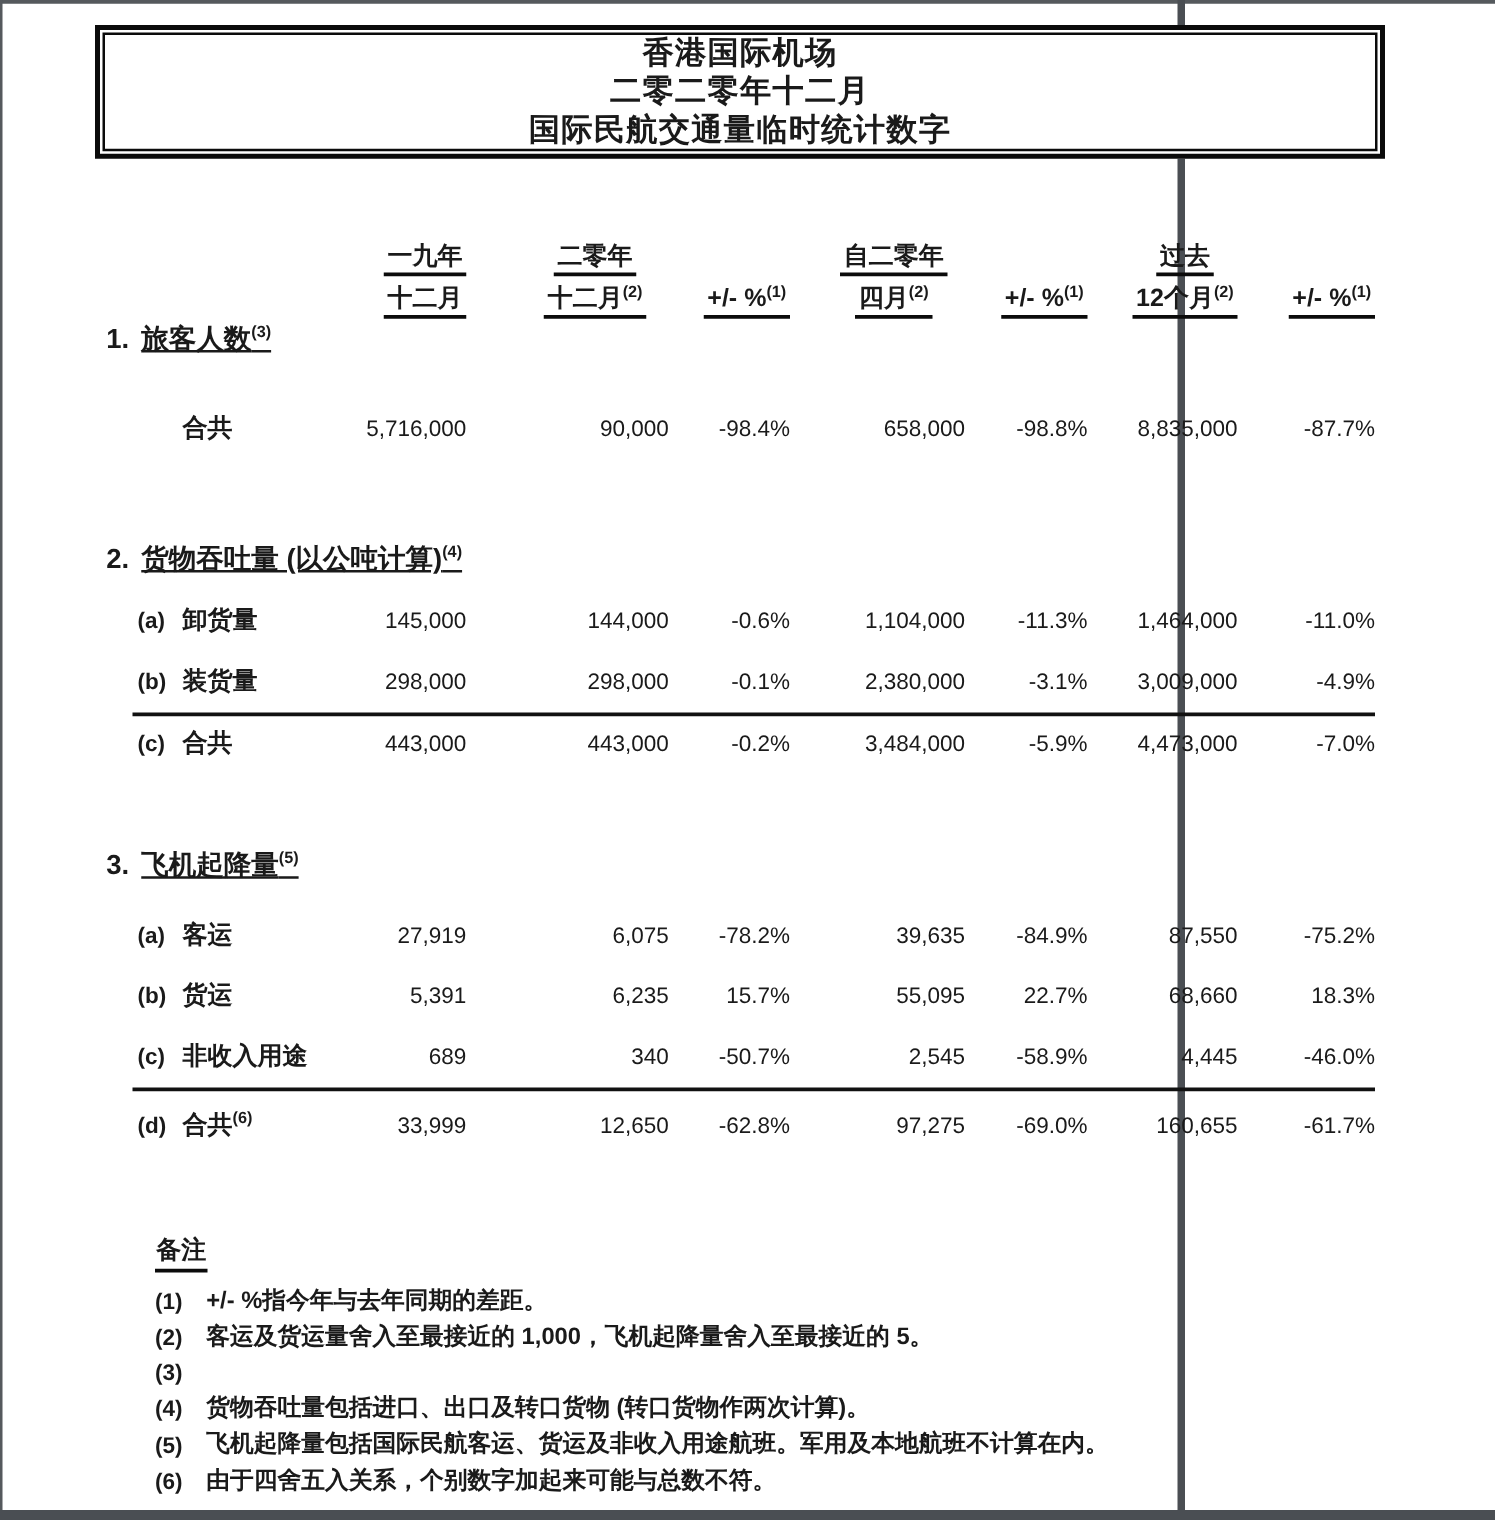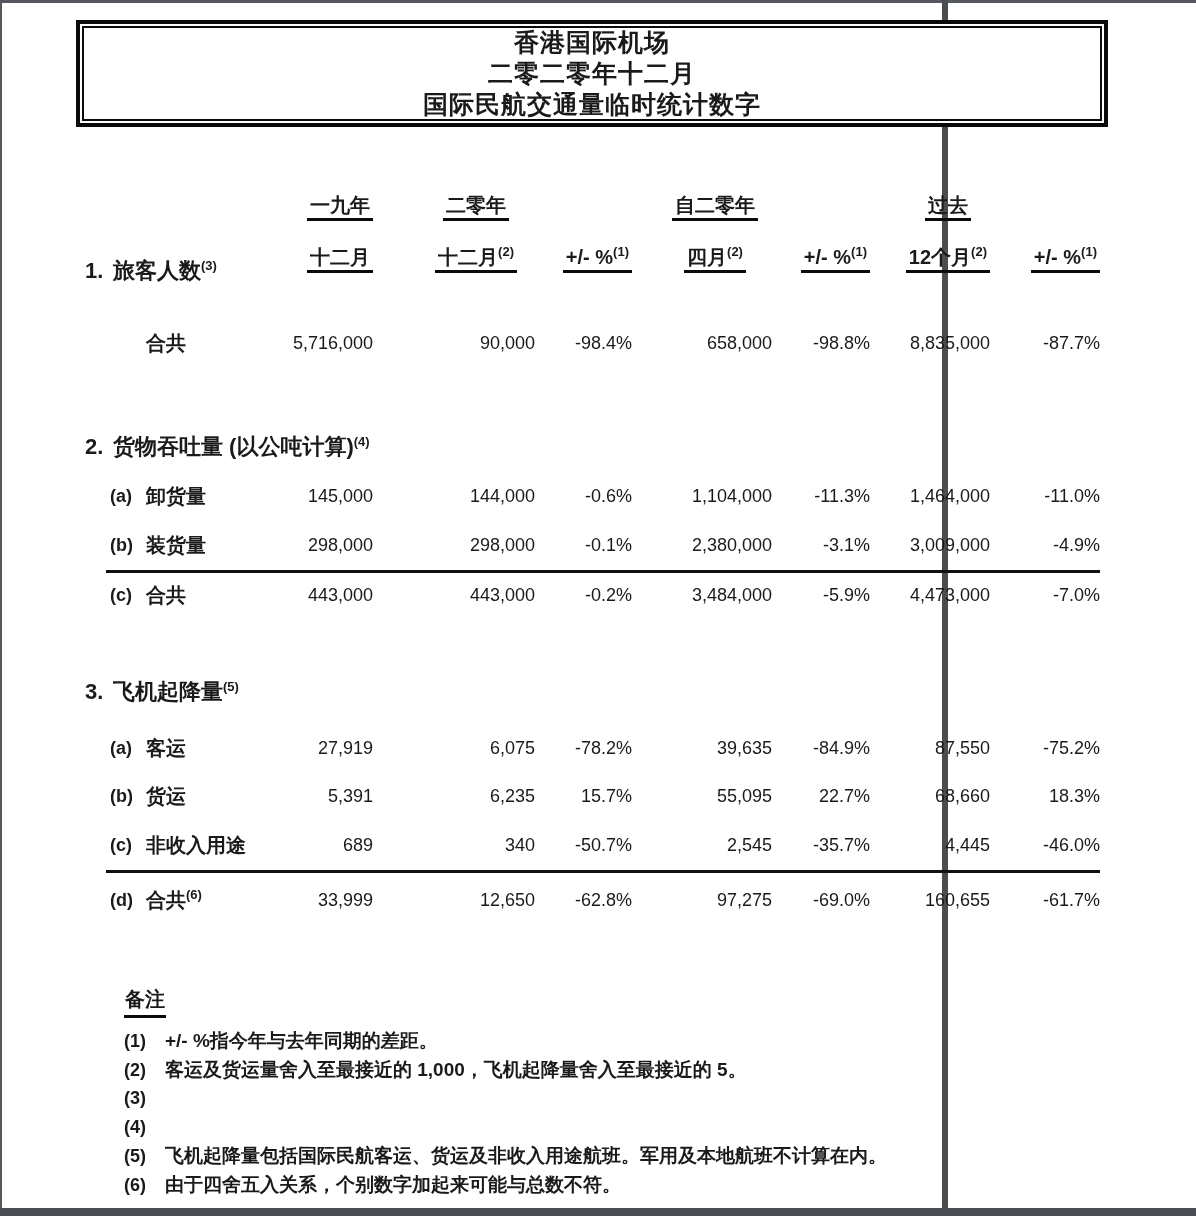--- a/index.html
+++ b/index.html
@@ -27,29 +27,29 @@
            grid-template-columns:61px 144px 83px 162px 97px 140px 98px 120px 110px;
            align-items:end; }
   .row { height:26px; line-height:26px; }
   .cl { font-weight:bold; font-size:18px; padding-left:25px; white-space:nowrap; }
   .lb { font-weight:bold; font-size:20px; white-space:nowrap; }
   .v  { text-align:right; font-size:18px; white-space:nowrap; }
 
   
   .headers { top:194px; }
   .h { display:flex; justify-content:flex-end; align-items:flex-end; }
-  .hwrap { display:inline-flex; flex-direction:column; align-items:center; gap:25px; }
+  .hwrap { display:inline-flex; flex-direction:column; align-items:center; gap:7px; }
   .hl { border-bottom:3px solid #0b0b0b; padding:0 3px 2px 3px; white-space:nowrap;
         font-weight:bold; font-size:20px; line-height:22px; }
   .mr18 .hwrap { margin-right:18px; }
   .mr14 .hwrap { margin-right:14px; }
   sup { font-size:13px; font-weight:bold; vertical-align:super; line-height:0; }
 
   
-  .sech { position:absolute; left:85px; font-weight:bold; font-size:22px; white-space:nowrap; }
+  .sech { position:absolute; left:85px; font-weight:bold; font-size:22px; white-space:nowrap;text-decoration:underline; }
   .sech .num { display:inline-block; width:28px; }
 
   
   .rule { position:absolute; left:106px; width:994px; height:3px; background:#111; }
 
   
   .notes { position:absolute; left:124px; top:986px; width:1010px; font-weight:bold; }
   .notes-heading { display:inline-block; font-size:20px; border-bottom:3px solid #0b0b0b;
                    padding:0 1px 2px 1px; margin-bottom:9px; }
   .note-item { display:flex; line-height:28.7px; font-size:19px; }
@@ -196,21 +196,21 @@
     <div class="v">68,660</div>
     <div class="v">18.3%</div>
   </div>
   <div class="tgrid row" style="top:832px">
     <div class="cl">(c)</div>
     <div class="lb"><span>非收入用途</span><sup></sup></div>
     <div class="v">689</div>
     <div class="v">340</div>
     <div class="v">-50.7%</div>
     <div class="v">2,545</div>
-    <div class="v">-35.7%</div>
+    <div class="v">-58.9%</div>
     <div class="v">4,445</div>
     <div class="v">-46.0%</div>
   </div>
   <div class="rule" style="top:870px"></div>
   <div class="tgrid row" style="top:887px">
     <div class="cl">(d)</div>
     <div class="lb"><span>合共</span><sup>(6)</sup></div>
     <div class="v">33,999</div>
     <div class="v">12,650</div>
     <div class="v">-62.8%</div>
@@ -228,20 +228,21 @@
     </div>
     <div class="note-item">
       <span class="note-num">(2)</span>
       <span class="note-text">客运及货运量舍入至最接近的 1,000，飞机起降量舍入至最接近的 5。</span>
     </div>
     <div class="note-item">
       <span class="note-num">(3)</span>
     </div>
     <div class="note-item">
       <span class="note-num">(4)</span>
+      <span class="note-text">货物吞吐量包括进口、出口及转口货物 (转口货物作两次计算)。</span>
     </div>
     <div class="note-item">
       <span class="note-num">(5)</span>
       <span class="note-text">飞机起降量包括国际民航客运、货运及非收入用途航班。军用及本地航班不计算在内。</span>
     </div>
     <div class="note-item">
       <span class="note-num">(6)</span>
       <span class="note-text">由于四舍五入关系，个别数字加起来可能与总数不符。</span>
     </div>
   </div>

